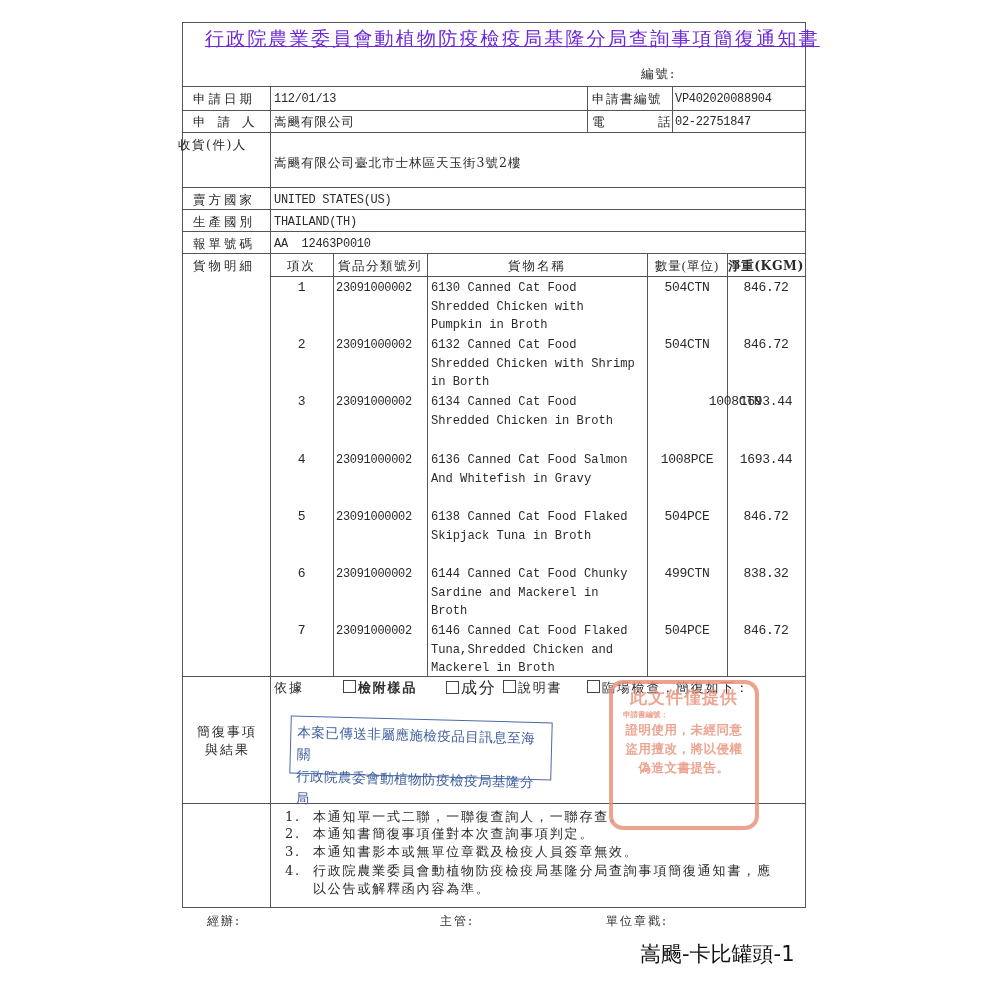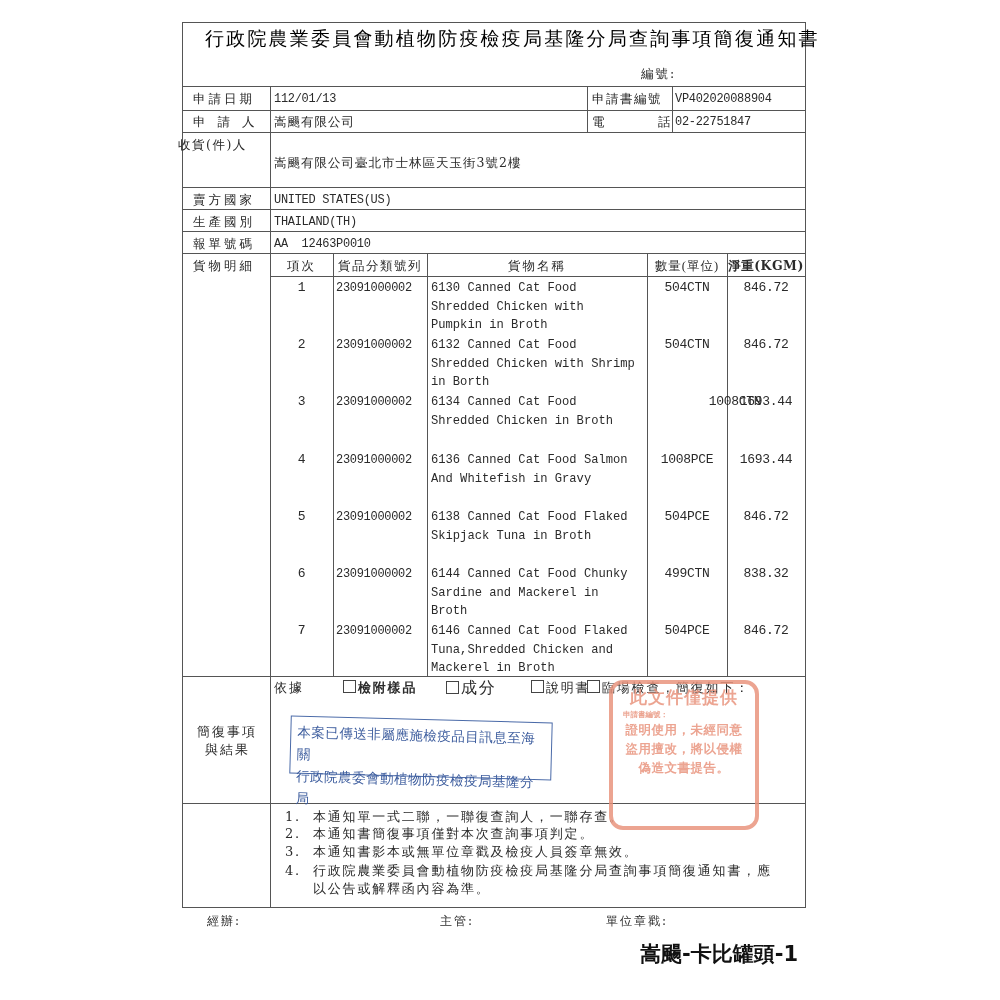--- a/index.html
+++ b/index.html
@@ -4,21 +4,21 @@
   <style>
     html, body { margin: 0; padding: 0; }
     body {
       width: 1000px; height: 1000px; background: #ffffff; position: relative; overflow: hidden;
       font-family: "DejaVu Serif", "Liberation Serif", serif; color: #2a2a2a;
     }
     .line-h { position: absolute; height: 0; border-top: 1.3px solid #555; }
     .line-v { position: absolute; width: 0; border-left: 1.3px solid #555; }
     .txt { position: absolute; white-space: nowrap; font-size: 12.5px; line-height: 16px; }
     .mono { font-family: "Liberation Mono", "DejaVu Sans Mono", monospace; font-size: 13px; letter-spacing: -0.3px; transform: scaleX(0.92); transform-origin: left top; }
-    .title { font-size: 19px; letter-spacing: 2.2px; color: #000000; }
+    .title { font-size: 19px; letter-spacing: 2.2px; color: #6d28d9; text-decoration: underline; }
     .label { font-size: 12.5px; letter-spacing: 3px; }
     .cell-item { position: absolute; font-size: 13px; line-height: 18.5px; }
     .goods-name { font-family: "Liberation Mono", "DejaVu Sans Mono", monospace; font-size: 13.2px; line-height: 18.5px; white-space: pre; transform: scaleX(0.92); transform-origin: left top; }
     .center { text-align: center; }
     .checkbox { display: inline-block; width: 11px; height: 11px; border: 1px solid #444; vertical-align: -1px; margin-right: 2px; }
     .stamp-blue {
       position: absolute; left: 290px; top: 719px; width: 262px; height: 58px;
       border: 1.5px solid #4a6aa8; color: #3d5d9e; transform: rotate(1.5deg);
       font-size: 13.5px; line-height: 22px; padding: 4px 6px; box-sizing: border-box; letter-spacing: 0.5px;
     }
@@ -28,21 +28,21 @@
       color: #e07458; font-family: "DejaVu Sans", "Liberation Sans", sans-serif; font-weight: bold;
       opacity: 0.82; text-align: center;
     }
     .stamp-red .s-top { font-size: 17px; margin-top: 2px; letter-spacing: 1px; color: #e8917a; }
     .stamp-red .s-small { font-size: 7.5px; text-align: left; padding-left: 10px; margin-top: 1px; color: #e8917a; }
     .stamp-red .s-num { font-size: 37px; line-height: 38px; color: #cf4e33; letter-spacing: -0.5px; }
     .stamp-red .s-line { font-size: 12.5px; line-height: 19px; color: #e8917a; letter-spacing: 0.5px; }
     .notes .txt { font-size: 13px; line-height: 17px; letter-spacing: 1.8px; }
     .caption {
       position: absolute; left: 640px; top: 940px; font-family: "DejaVu Sans", "Liberation Sans", sans-serif;
-      font-weight: bold; font-size: 21px; color: #111; letter-spacing: 0px;
+      font-weight: normal; font-size: 21px; color: #111; letter-spacing: 0px;
     }
   </style>
 </head>
 <body>
 
 <div>
 
   <div class="line-h" style="left:182px; top:22px; width:624px;"></div>
   <div class="line-h" style="left:182px; top:907px; width:624px;"></div>
   <div class="line-v" style="left:182px; top:22px; height:885px;"></div>
@@ -180,21 +180,21 @@
 <div class="txt" style="left:197px; top:724px; font-size:13px; letter-spacing:2px;">簡復事項</div>
 <div class="txt" style="left:205px; top:742px; font-size:13px; letter-spacing:2px;">與結果</div>
 
 <div class="txt" style="left:274px; top:680px; font-size:13px; letter-spacing:2px;">依據</div>
 <div class="txt" style="left:343px; top:680px; font-size:13px; letter-spacing:1.8px;font-weight:bold;">
   <span class="checkbox"></span><span>檢附樣品</span>
 </div>
 <div class="txt" style="left:446px; top:680px; font-size:16px; letter-spacing:1.8px;">
   <span class="checkbox"></span><span>成分</span>
 </div>
-<div class="txt" style="left:503px; top:680px; font-size:13px; letter-spacing:1.8px;margin-left:28px;">
+<div class="txt" style="left:503px; top:680px; font-size:13px; letter-spacing:1.8px;">
   <span class="checkbox"></span><span>說明書</span>
 </div>
 <div class="txt" style="left:587px; top:680px; font-size:13px; letter-spacing:1.8px;">
   <span class="checkbox"></span><span>臨場檢查</span><span>，簡復如下：</span>
 </div>
 
 <div class="stamp-blue">
   <div>本案已傳送非屬應施檢疫品目訊息至海關</div>
   <div>行政院農委會動植物防疫檢疫局基隆分局</div>
 </div>

